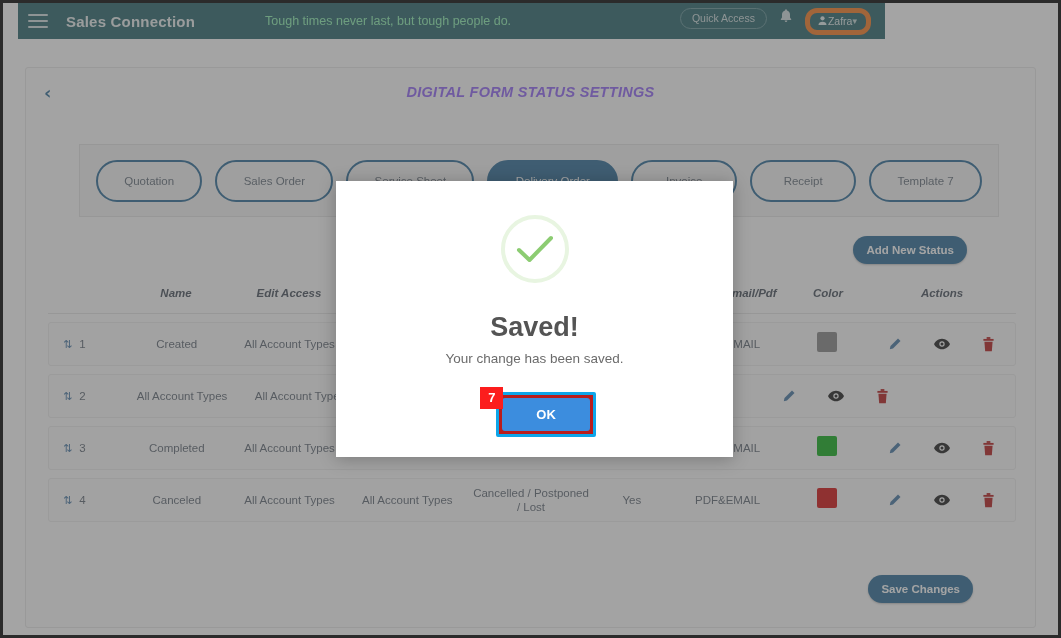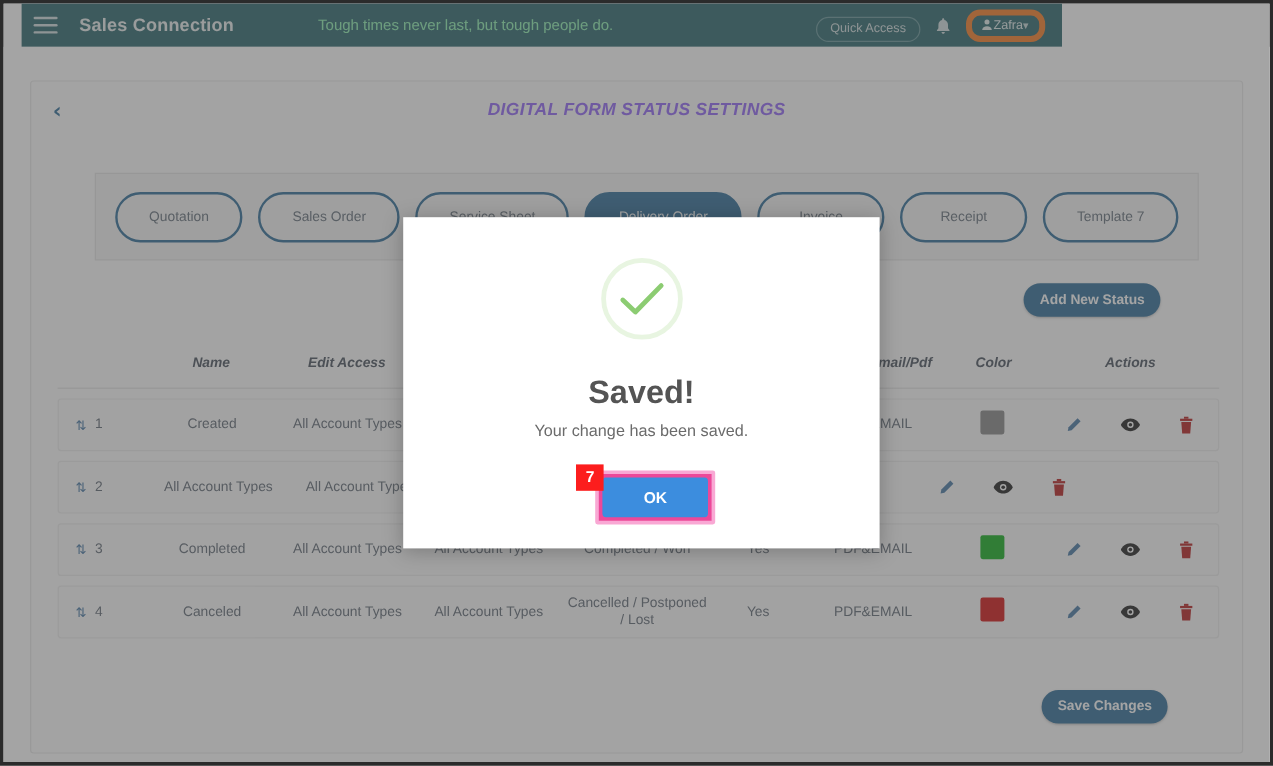--- a/index.html
+++ b/index.html
@@ -33,21 +33,21 @@
     display: block; height: 2px; width: 20px; background: #cfdcdd; border-radius: 1px;
   }
   .brand {
     color: #e8eeee; font-size: 15px; font-weight: bold;
     margin-left: 4px; letter-spacing: .2px;
   }
   .tagline {
     color: #86efac; font-size: 12.5px; margin-left: 70px; white-space: nowrap;
   }
   .nav-right {
-    margin-left: auto; display: flex; align-items: flex-end; gap: 12px;
+    margin-left: auto; display: flex; align-items: flex-start; gap: 12px;
     padding-right: 14px;
   }
   .quick-access {
     border: 1px solid #5d8f93; border-radius: 12px;
     color: #cfdcdd; font-size: 10.5px; padding: 3px 11px 4px 11px;
     cursor: pointer; white-space: nowrap;
   }
   .bell { cursor: pointer; }
   .userchip {
     border: 5px solid #f97316; border-radius: 12px;
@@ -119,21 +119,21 @@
     border: none; border-radius: 14px;
     padding: 8px 13px; cursor: pointer;
     box-shadow: 0 1px 2px rgba(0,0,0,.25);
     white-space: nowrap;
   }
   .add-status-wrap {
     position: absolute; right: 68px; top: 168px;
   }
 
   
-  .tbl { position: absolute; left: 22px; top: 216px; width: 968px; }
+  .tbl { position: absolute; left: 22px; top: 206px; width: 968px; }
   .row {
     display: flex; align-items: center;
     width: 100%;
   }
   .thead {
     height: 40px;
     border-bottom: 1px solid #e2e2e2;
   }
   .thead .cell {
     font-size: 11.5px; font-weight: bold; font-style: italic;
@@ -204,22 +204,22 @@
   }
   .step-badge {
     background: #fc1d1d; color: #ffffff;
     font-size: 13px; font-weight: bold;
     padding: 3px 8px; line-height: 1.25;
     align-self: flex-start;
     position: relative; top: -5px; right: -7px;
     z-index: 2;
   }
   .ok-outline {
-    border: 3px solid #f9a8d4;
-    padding: 3px; border-radius: 2px; background: #ec4899;
+    border: 3px solid #0ea5e9;
+    padding: 3px; border-radius: 2px; background: #b91c1c;
   }
   .btn-ok {
     background: #3c8dde; color: #ffffff;
     border: none; border-radius: 3px;
     font-size: 13px; font-weight: bold;
     padding: 9px 34px; cursor: pointer;
   }
 </style>
 </head>
 <body>

